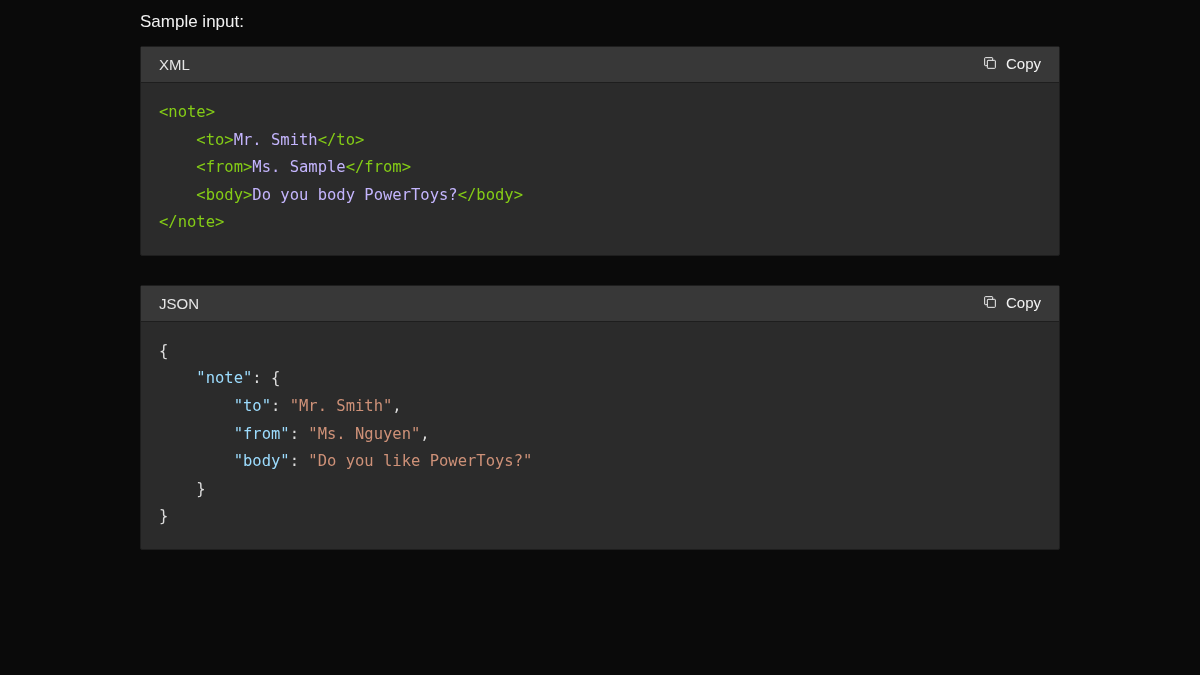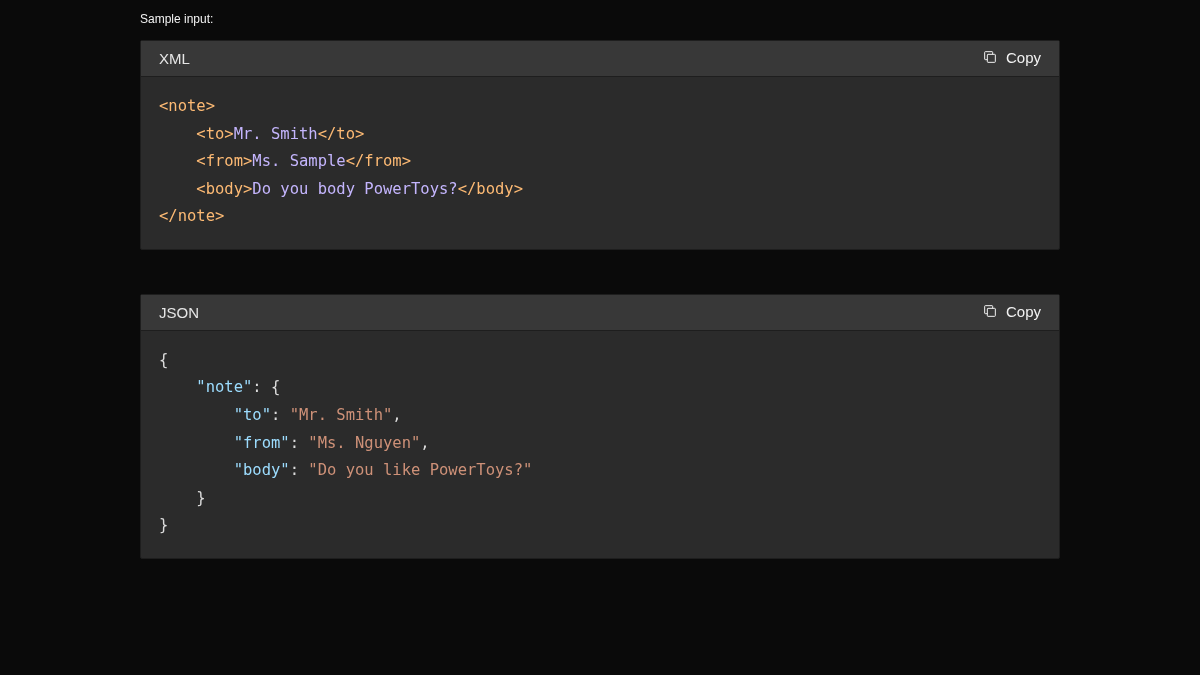--- a/index.html
+++ b/index.html
@@ -9,29 +9,29 @@
     font-family: "Segoe UI", -apple-system, Helvetica, Arial, sans-serif;
     font-size: 16px;
     width: 1200px;
     height: 675px;
     overflow: hidden;
   }
   .container {
     padding: 12px 140px 0 140px;
   }
   .section-heading {
-    font-size: 12px;
+    font-size: 17px;
     font-weight: 400;
     color: #f2f2f2;
     margin-bottom: 14px;
   }
   .code-panel {
     background: #2b2b2b;
     border-radius: 2px;
-    margin-bottom: 44px;
+    margin-bottom: 29px;
     border: 1px solid #1e1e1e;
   }
   .code-header {
     display: flex;
     justify-content: space-between;
     align-items: center;
     background: #383838;
     padding: 8px 18px;
     border-bottom: 1px solid #1e1e1e;
   }
@@ -59,21 +59,21 @@
   }
   pre.code-body {
     padding: 16px 18px 18px 18px;
     font-family: Consolas, "SFMono-Regular", Menlo, monospace;
     font-size: 15.5px;
     line-height: 1.78;
     color: #dcdcdc;
     white-space: pre;
     overflow: hidden;
   }
-  .tk-tag   { color: #fdba74; }  
+  .tk-tag   { color: #84cc16; }  
   .tk-attr  { color: #9cdcfe; }  
   .tk-str   { color: #ce9178; }  
   .tk-txt   { color: #c4b5fd; }  
   .tk-punc  { color: #dcdcdc; }  
 </style>
 </head>
 <body>
 
 <div class="container">
 

